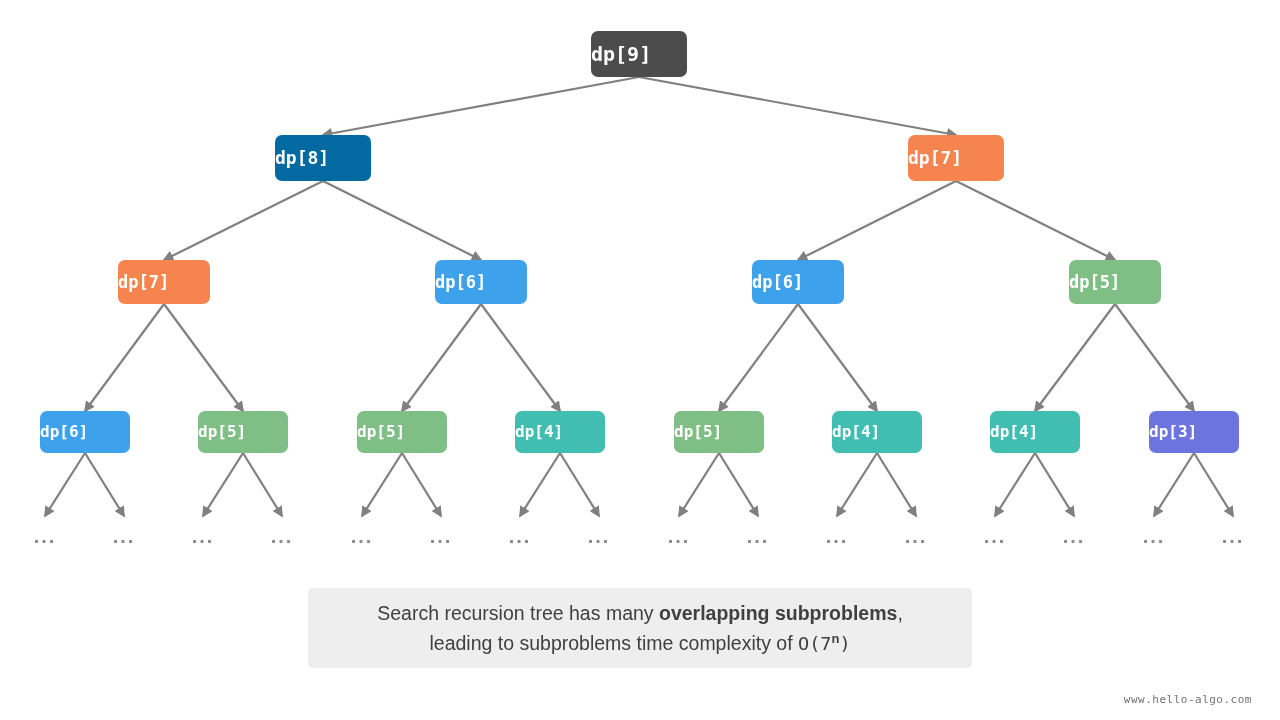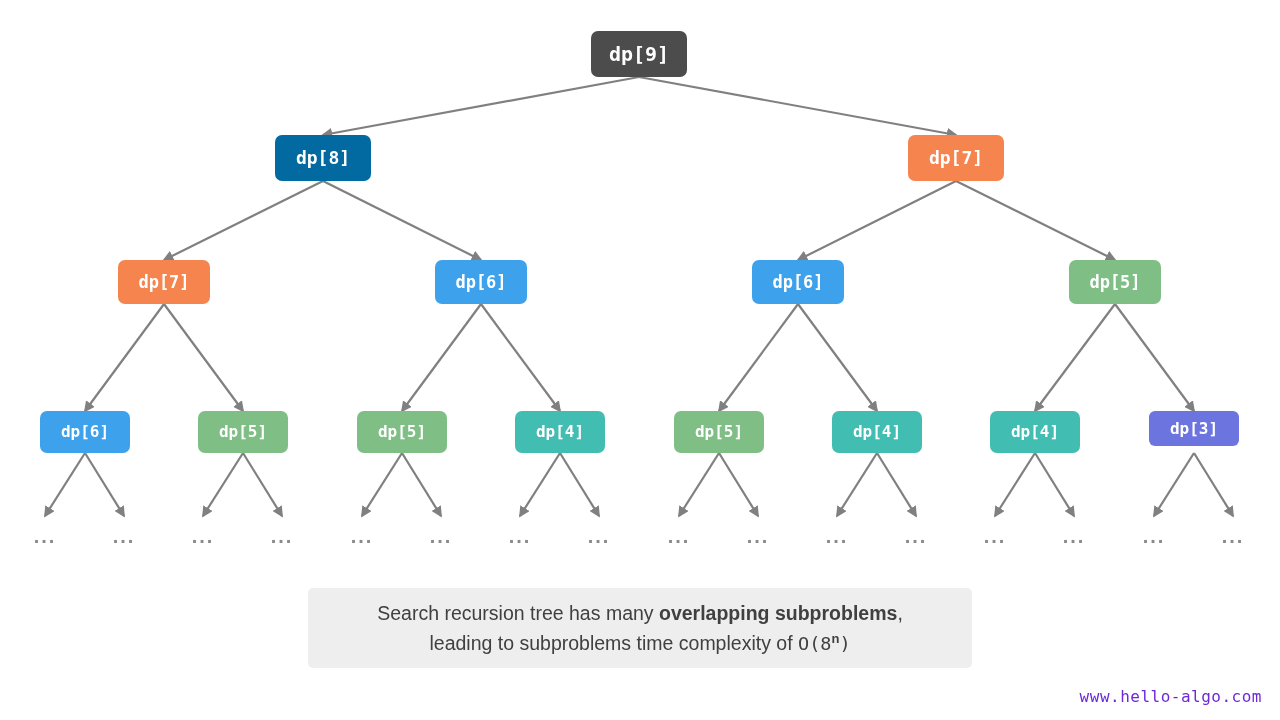--- a/index.html
+++ b/index.html
@@ -29,21 +29,21 @@
   }
   .node {
     position: absolute;
     box-sizing: border-box;
     border-radius: 7px;
     color: #ffffff;
     font-family: "DejaVu Sans Mono", "Liberation Mono", monospace;
     font-weight: bold;
     display: flex;
     align-items: center;
-    justify-content: center;
+    justify-content: flex-start;
     letter-spacing: 0px;
     white-space: nowrap;
     line-height: 1;
   }
   .ellipsis {
     position: absolute;
     color: #8a8a8a;
     font-family: "Liberation Sans", sans-serif;
     font-size: 20px;
     font-weight: bold;
@@ -81,25 +81,25 @@
   }
   .bigo sup {
     font-family: "Liberation Sans", sans-serif;
     font-weight: bold;
     font-size: 13px;
     vertical-align: super;
     line-height: 0;
   }
   #watermark {
     position: absolute;
-    right: 18px;
+    right: 28px;
     bottom: 14px;
-    color: #6d28d9;
+    color: #737373;
     font-family: "DejaVu Sans Mono", "Liberation Mono", monospace;
-    font-size: 16px;
+    font-size: 11px;
     letter-spacing: 0.5px;
     white-space: nowrap;
   }
 </style>
 </head>
 <body style="background: rgb(255, 255, 255);">
 
 <div id="canvas">
 
   <svg class="edges" id="edge-layer" viewBox="0 0 1280 720" width="1280" height="720" xmlns="http://www.w3.org/2000/svg">
@@ -178,21 +178,21 @@
       </div>
       <div class="node" style="left: 674px; top: 411px; width: 90px; height: 42px; background: rgb(127, 190, 132); font-size: 16px;">
         <span>dp[5]</span>
       </div>
       <div class="node" style="left: 832px; top: 411px; width: 90px; height: 42px; background: rgb(65, 189, 177); font-size: 16px;">
         <span>dp[4]</span>
       </div>
       <div class="node" style="left: 990px; top: 411px; width: 90px; height: 42px; background: rgb(65, 189, 177); font-size: 16px;">
         <span>dp[4]</span>
       </div>
-      <div class="node" style="left: 1149px; top: 411px; width: 90px; height: 35px; background: rgb(108, 116, 224); font-size: 16px; border-radius: 6px;">
+      <div class="node" style="left: 1149px; top: 411px; width: 90px; height: 42px; background: rgb(108, 116, 224); font-size: 16px;">
         <span>dp[3]</span>
       </div>
     </div>
   <div id="ellipsis-layer">
       <div class="ellipsis" style="left: 45px; top: 536px;">...</div>
       <div class="ellipsis" style="left: 124px; top: 536px;">...</div>
       <div class="ellipsis" style="left: 203px; top: 536px;">...</div>
       <div class="ellipsis" style="left: 282px; top: 536px;">...</div>
       <div class="ellipsis" style="left: 362px; top: 536px;">...</div>
       <div class="ellipsis" style="left: 441px; top: 536px;">...</div>
@@ -206,19 +206,19 @@
       <div class="ellipsis" style="left: 1074px; top: 536px;">...</div>
       <div class="ellipsis" style="left: 1154px; top: 536px;">...</div>
       <div class="ellipsis" style="left: 1233px; top: 536px;">...</div>
     </div>
 
   <div id="caption-box" style="background: rgb(238, 238, 238);">
     <div class="caption-line">
       <span>Search recursion tree has many </span><b>overlapping subproblems</b><span>,</span>
     </div>
     <div class="caption-line">
-      <span>leading to subproblems time complexity of </span><span class="bigo"><span>O(8</span><sup>n</sup><span>)</span></span>
+      <span>leading to subproblems time complexity of </span><span class="bigo"><span>O(7</span><sup>n</sup><span>)</span></span>
     </div>
   </div>
 
   <div id="watermark">www.hello-algo.com</div>
 
 </div>
 
 </body></html>

